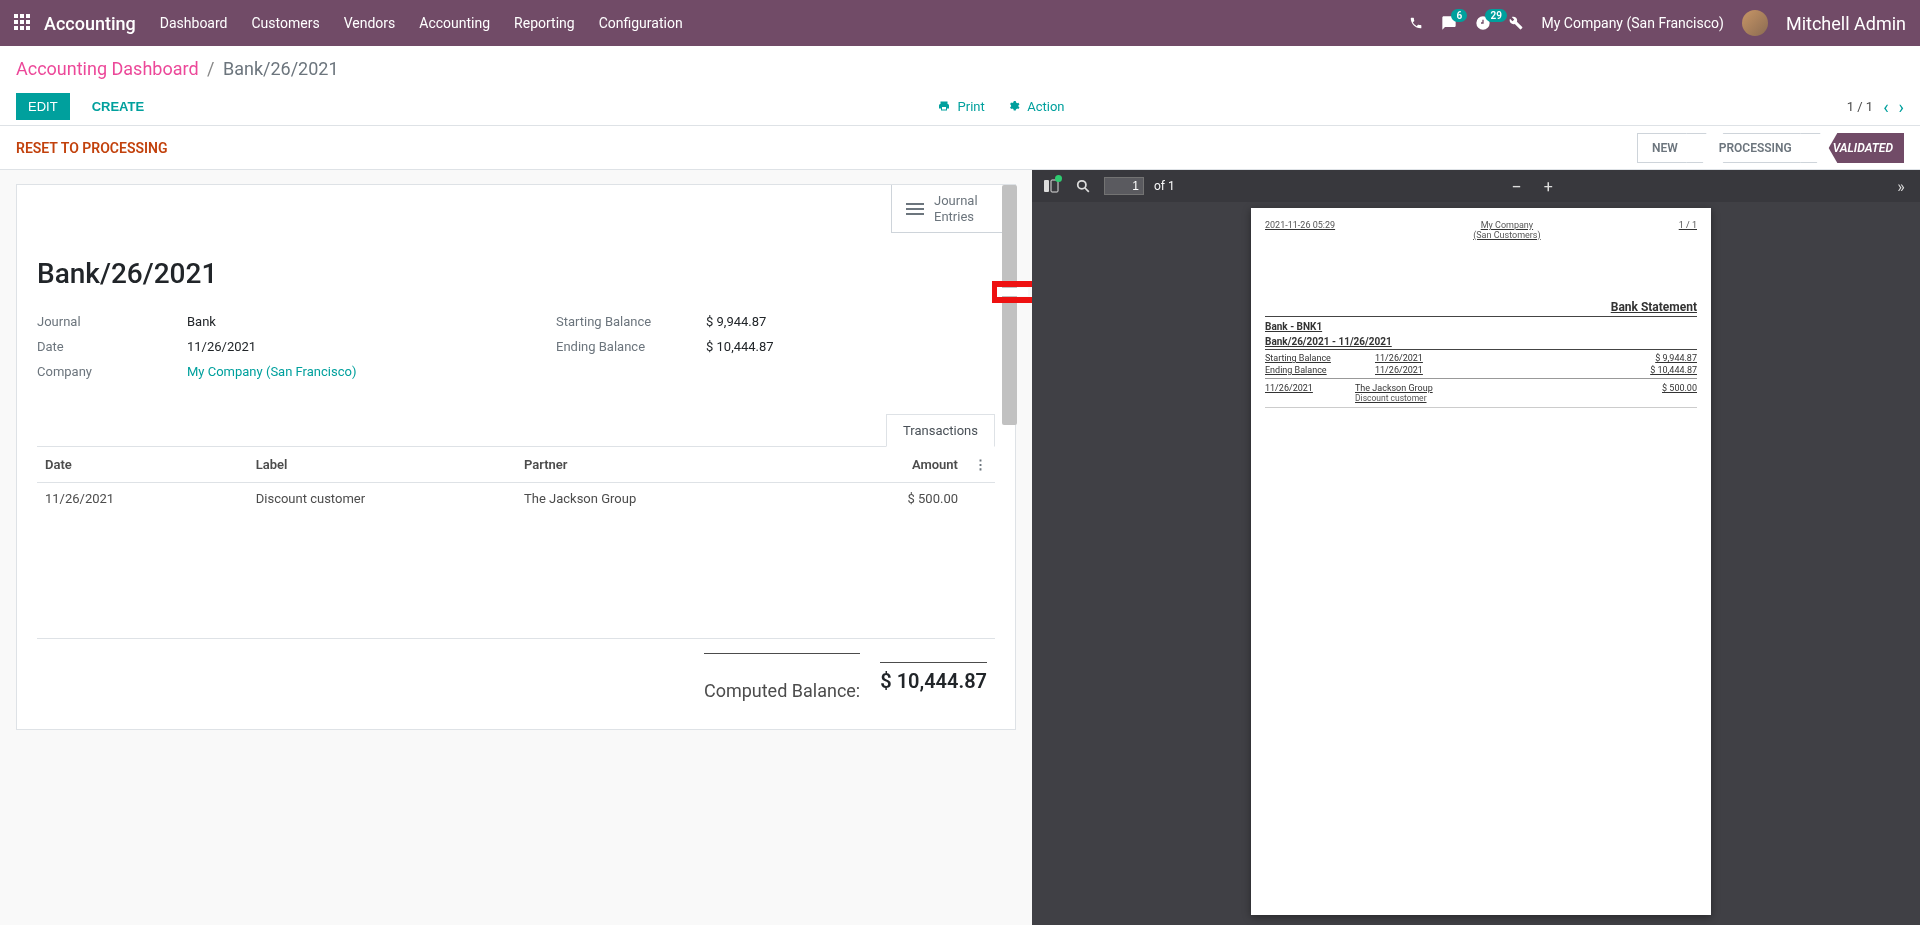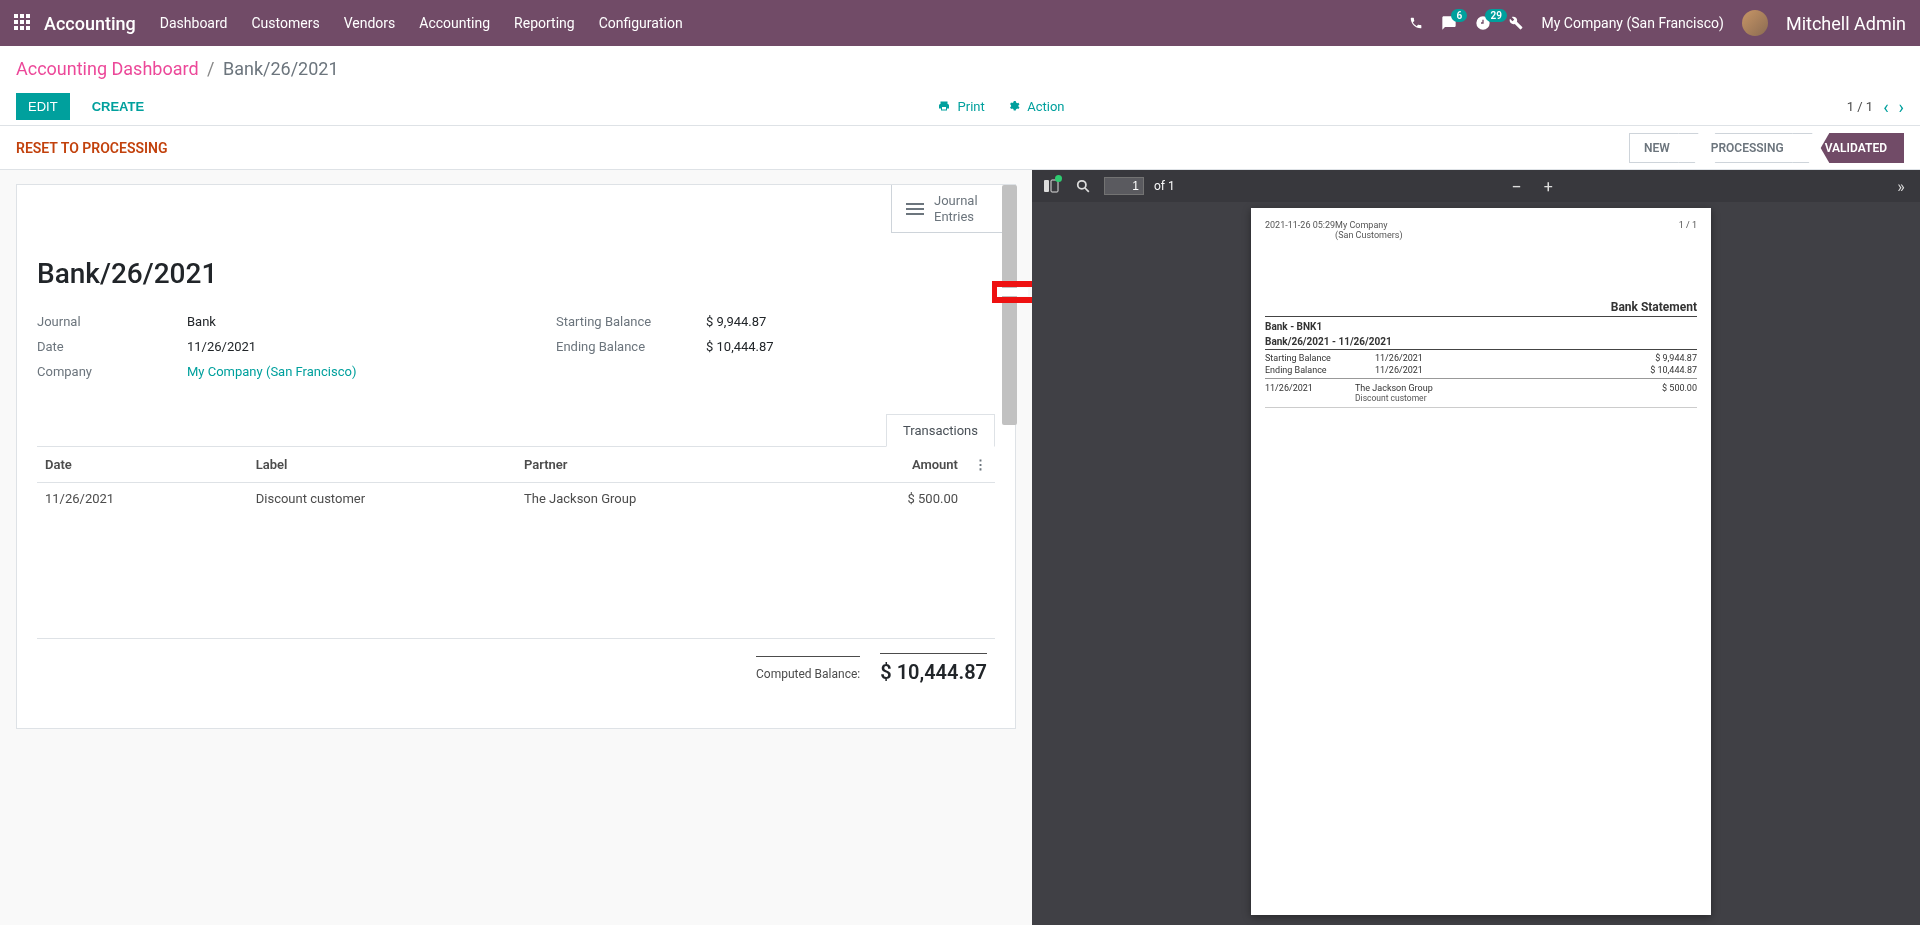--- a/index.html
+++ b/index.html
@@ -39,21 +39,21 @@
 
 .status-bar { display: flex; align-items: center; justify-content: space-between; background: #fff; border-bottom: 1px solid #dee2e6; padding: 0 16px; height: 44px; }
 .status-left a { color: #c2410c; font-weight: 600; text-transform: uppercase; font-size: 14px; }
 .status-arrows { display: flex; height: 30px; }
 .chev { position: relative; display: flex; align-items: center; padding: 0 18px 0 22px; font-size: 12px; font-weight: 600; color: #6c757d; background: #fff; border: 1px solid #ced4da; border-right: none; }
 .chev::after { content:""; position:absolute; right:-10px; top:-1px; bottom:-1px; width:20px; background:inherit; border:inherit; border-left:none; border-bottom:none; transform: skewX(30deg); transform-origin: top; z-index:1; }
 .chev::before { content:""; position:absolute; right:-10px; top:-1px; bottom:-1px; width:20px; background:inherit; border:inherit; border-left:none; border-top:none; transform: skewX(-30deg); transform-origin: bottom; z-index:1; }
 .chev.first { padding-left: 14px; }
 .chev.active { background: #714b67; color: #fff; border-color: #714b67; }
 .chev.last::after, .chev.last::before { display:none; }
-.chev.last { padding-right: 16px; border-right: 1px solid #714b67; }
+.chev.last { padding-right: 10px; border-right: 1px solid #714b67; font-style: italic; }
 
 
 .main-split { display: flex; height: calc(925px - 46px - 70px - 44px); }
 .left-pane { width: 1032px; padding: 14px 16px; overflow: auto; position: relative; }
 .right-pane { flex: 1; background: #38383d; display: flex; flex-direction: column; }
 
 
 .sheet { background: #fff; border: 1px solid #dee2e6; min-height: 545px; max-width: 1000px; position: relative; }
 .sheet-scroll { position: absolute; right: -2px; top: 0; width: 15px; height: 240px; background: #c1c1c1; border-radius: 2px; }
 .btn-box { display: flex; justify-content: flex-end; border-bottom: none; }
@@ -76,39 +76,39 @@
 .tabs { border-bottom: 1px solid #dee2e6; margin-bottom: 0; text-align: right; }
 .tab { display: inline-block; padding: 8px 16px; border: 1px solid #dee2e6; border-bottom: 1px solid #fff; background: #fff; color: #495057; font-size: 13px; position: relative; bottom: -1px; }
 
 .tx-table { width: 100%; border-collapse: collapse; }
 .tx-table th { text-align: left; padding: 10px 8px; font-weight: 600; color: #4c4c4c; border-bottom: 1px solid #dee2e6; font-size: 13px; }
 .tx-table th.right, .tx-table td.right { text-align: right; }
 .tx-table td { padding: 8px; font-size: 13px; color: #4c4c4c; }
 .tx-table .kebab { width: 20px; text-align: center; color: #6c757d; cursor: pointer; }
 .tx-spacer { height: 120px; }
 .computed-bar { display: flex; justify-content: flex-end; align-items: center; gap: 20px; border-top: 1px solid #dee2e6; padding: 14px 8px 8px; margin-top: 4px; }
-.computed-bar .clabel { color: #4c4c4c; font-size: 12px; border-top: 1px solid #4c4c4c; padding-top: 10px; }
+.computed-bar .clabel { color: #4c4c4c; font-size: 18px; border-top: 1px solid #4c4c4c; padding-top: 26px; }
 .computed-bar .cval { font-size: 20px; font-weight: 600; color: #212529; border-top: 1px solid #4c4c4c; padding-top: 6px; }
 
 
 .red-arrow { position: absolute; top: 100px; right: -50px; z-index: 50; }
 
 
 .pdf-toolbar { background: #38383d; height: 32px; display: flex; align-items: center; padding: 0 8px; gap: 10px; color: #f9f9fa; font-size: 12px; }
 .pdf-toolbar .spacer { flex: 1; }
 .pdf-toolbar input { width: 40px; background: #5a5a5f; border: 1px solid #737373; color: #fff; text-align: right; padding: 1px 4px; font-size: 12px; }
 .pdf-tb-btn { width: 22px; height: 22px; display: inline-flex; align-items: center; justify-content: center; cursor: pointer; position: relative; }
 .green-dot { width: 7px; height: 7px; background: #2ecc71; border-radius: 50%; position: absolute; top: 0; right: 0; }
 .pdf-page-wrap { flex: 1; overflow: auto; display: flex; justify-content: center; padding: 6px 20px 20px 30px; background: #404045; }
 .pdf-page-wrap::-webkit-scrollbar { width: 16px; }
 .pdf-page-wrap::-webkit-scrollbar-track { background: #2a2a2e; }
 .pdf-page-wrap::-webkit-scrollbar-thumb { background: #5a5a5f; }
-.pdf-page { width: 460px; min-height: 640px; background: #fff; box-shadow: 0 2px 8px rgba(0,0,0,.4); padding: 12px 14px; font-size: 10px; color: #333; }
+.pdf-page { width: 460px; min-height: 640px; background: #fff; box-shadow: 0 2px 8px rgba(0,0,0,.4); padding: 12px 14px; font-size: 10px; color: #333; text-decoration: underline; }
 .pdf-head-row { display: flex; justify-content: space-between; font-size: 9px; color: #555; }
-.pdf-company { text-align: left; flex: 1; font-size: 9px;}
+.pdf-company { text-align: center; flex: 1; font-size: 9px;}
 .pdf-title { text-align: right; font-weight: 700; font-size: 12px; margin-top: 60px; border-bottom: 1px solid #444; padding-bottom: 2px; }
 .pdf-sub { font-weight: 700; font-size: 10px; margin-top: 4px; }
 .pdf-line { border-bottom: 1px solid #444; margin-top: 2px; }
 .pdf-bal-row { display: flex; justify-content: space-between; font-size: 9px; padding: 1px 0; }
 .pdf-bal-block { border-bottom: 1px solid #999; padding: 2px 0; }
 .pdf-tx-row { display: flex; font-size: 9px; padding: 4px 0; border-bottom: 1px solid #ccc; }
 .pdf-tx-row .c1 { width: 90px; }
 .pdf-tx-row .c2 { flex: 1; }
 .pdf-tx-row .c3 { width: 70px; text-align: right; }
 .pdf-tx-sub { font-size: 8.5px; color: #555; }

